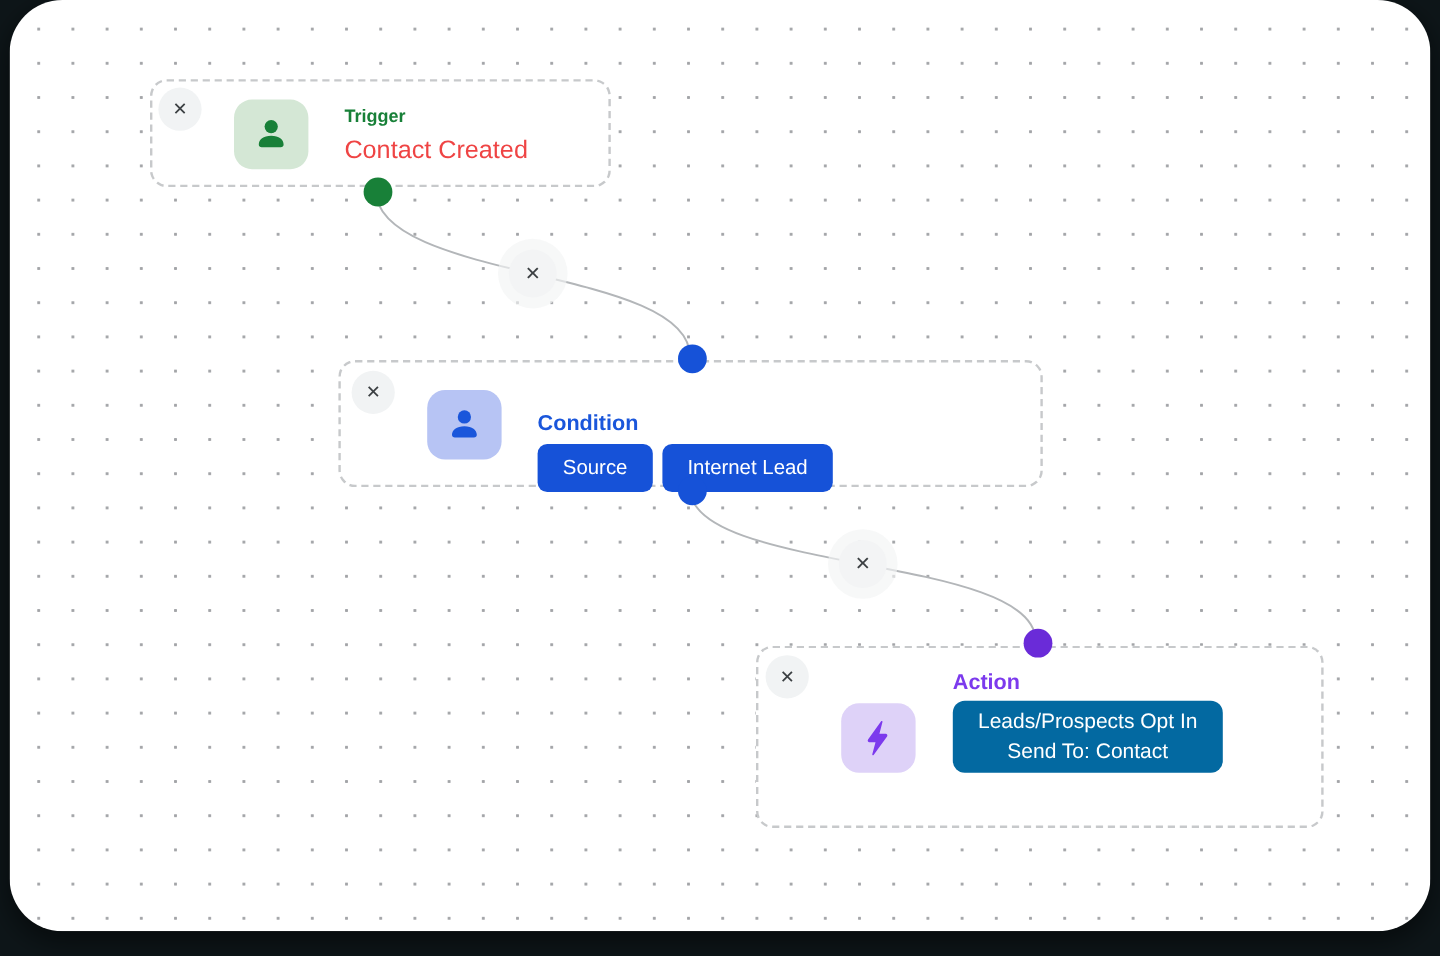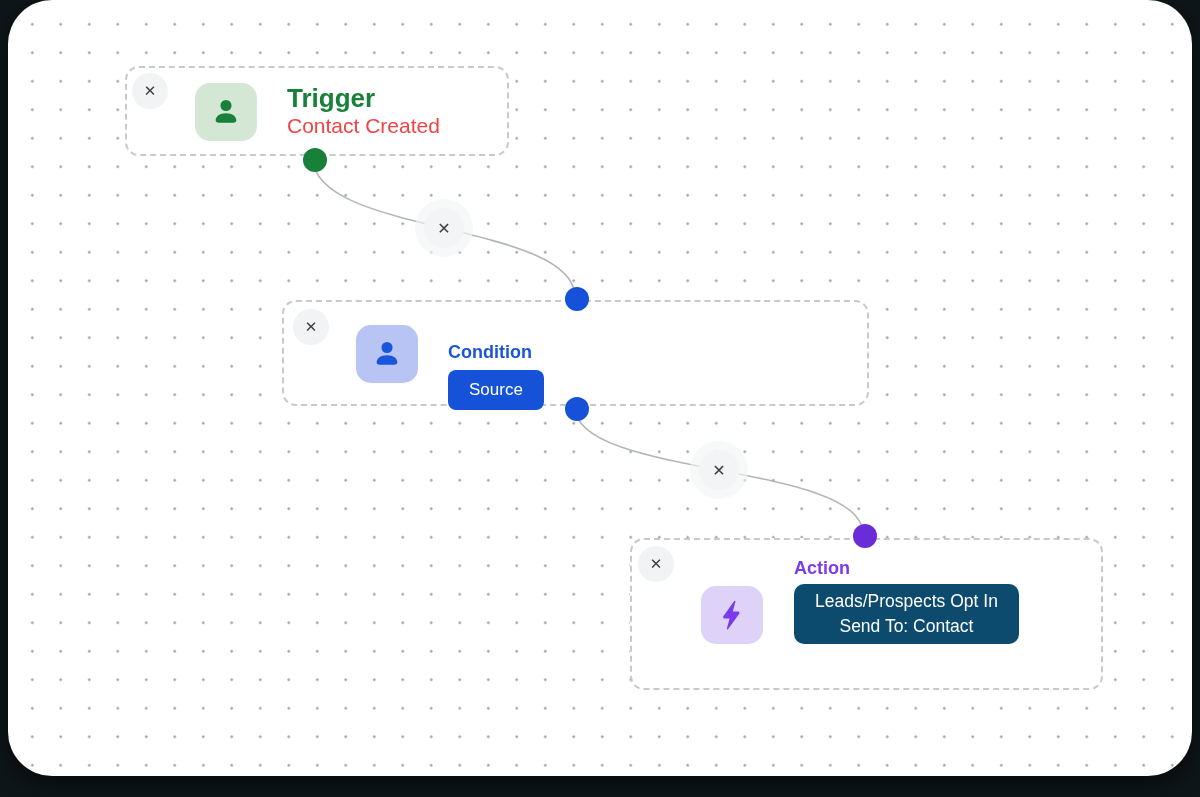--- a/index.html
+++ b/index.html
@@ -51,34 +51,34 @@
   #node-trigger   .icon-tile svg { fill:#188038; }
   #node-condition .icon-tile svg { fill:#1a56db; }
   #node-action    .icon-tile svg { fill:#7c3aed; }
 
   .node-body { position:absolute; }
   #node-trigger   .node-body { left:160px; top:17px; }
   #node-condition .node-body { left:164px; top:18px;margin-top:20px; }
   #node-action    .node-body { left:162px; top:16px; }
 
   .type-label { font-weight:bold; }
-  #node-trigger   .type-label { font-size:26px; line-height:26px; color:#188038; }
+  #node-trigger   .type-label { font-size:15px; line-height:26px; color:#188038; }
   #node-condition .type-label { font-size:18px; line-height:24px; color:#1a56db; }
   #node-action    .type-label { font-size:18px; line-height:24px; color:#7c3aed; }
   .node-title { font-size:21px; line-height:30px; color:#ef4444; }
 
   .chip-row { display:flex; gap:8px; margin-top:6px;justify-content:center; }
   .chip {
     height:40px; display:flex; align-items:center;
     padding:0 21px; border-radius:8px;
     background:#1652d8; color:#ffffff; font-size:17px; cursor:pointer;
   }
   .pill {
     display:inline-block; margin-top:4px; padding:5px 21px;
-    background:#0c4a6e; color:#ffffff; border-radius:10px;
+    background:#0369a1; color:#ffffff; border-radius:10px;
     font-size:17.5px; line-height:25px; text-align:center; cursor:pointer;
   }
 
   .handle { position:absolute; width:24px; height:24px; border-radius:50%; cursor:pointer; }
   .handle.green  { background:#188038; }
   .handle.blue   { background:#1652d8; }
   .handle.purple { background:#6a2bd8; }
   #node-trigger   .handle.out { left:176px; top:80px; }
   #node-condition .handle.in  { left:281px; top:-15px; }
   #node-condition .handle.out { left:281px; top:95px; }
@@ -130,20 +130,21 @@
       <div class="icon-tile">
         <svg viewBox="0 0 24 24">
           <circle cx="12" cy="7.4" r="3.9"></circle>
           <path d="M12 12.8c-4.6 0-7.3 2.3-7.3 5.1 0 1 .7 1.6 1.7 1.6h11.2c1 0 1.7-.6 1.7-1.6 0-2.8-2.7-5.1-7.3-5.1z"></path>
         </svg>
       </div>
       <div class="node-body">
         <div class="type-label">Condition</div>
         <div class="chip-row">
           <div class="chip">Source</div>
+          <div class="chip">Internet Lead</div>
         </div>
       </div>
       <div class="handle out blue"></div>
     </div>
 
     <div class="node" id="node-action">
       <div class="handle in purple"></div>
       <div class="node-close">
         <span>✕</span>
       </div>

